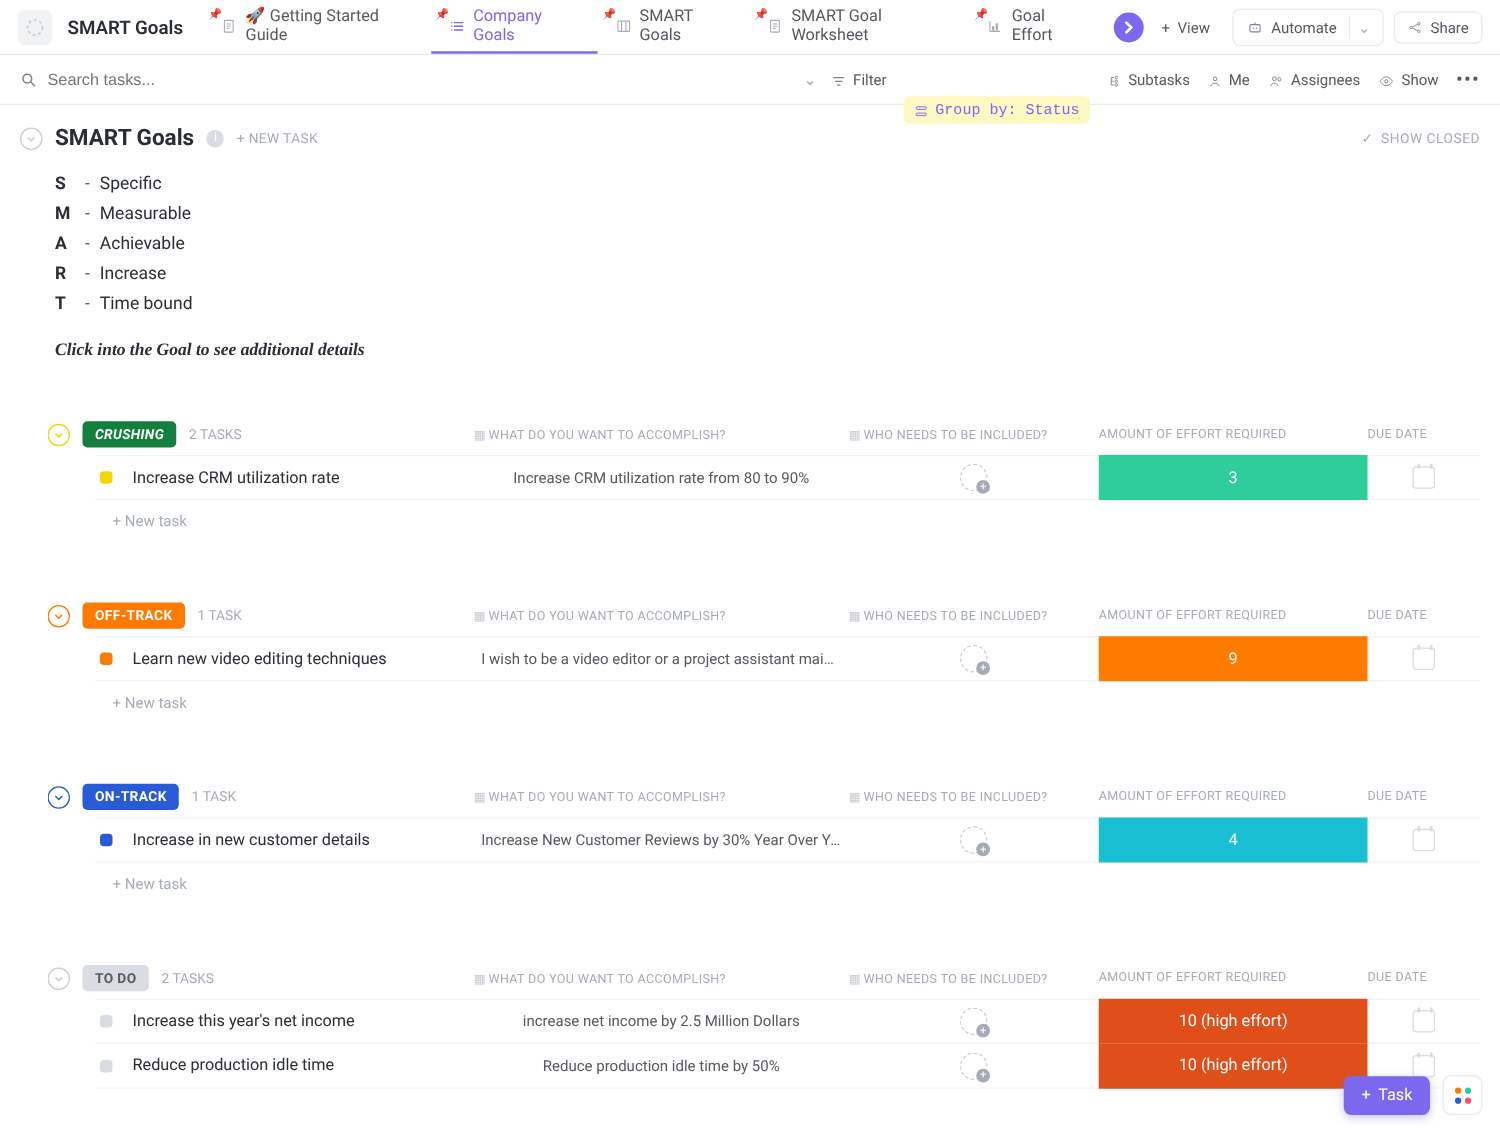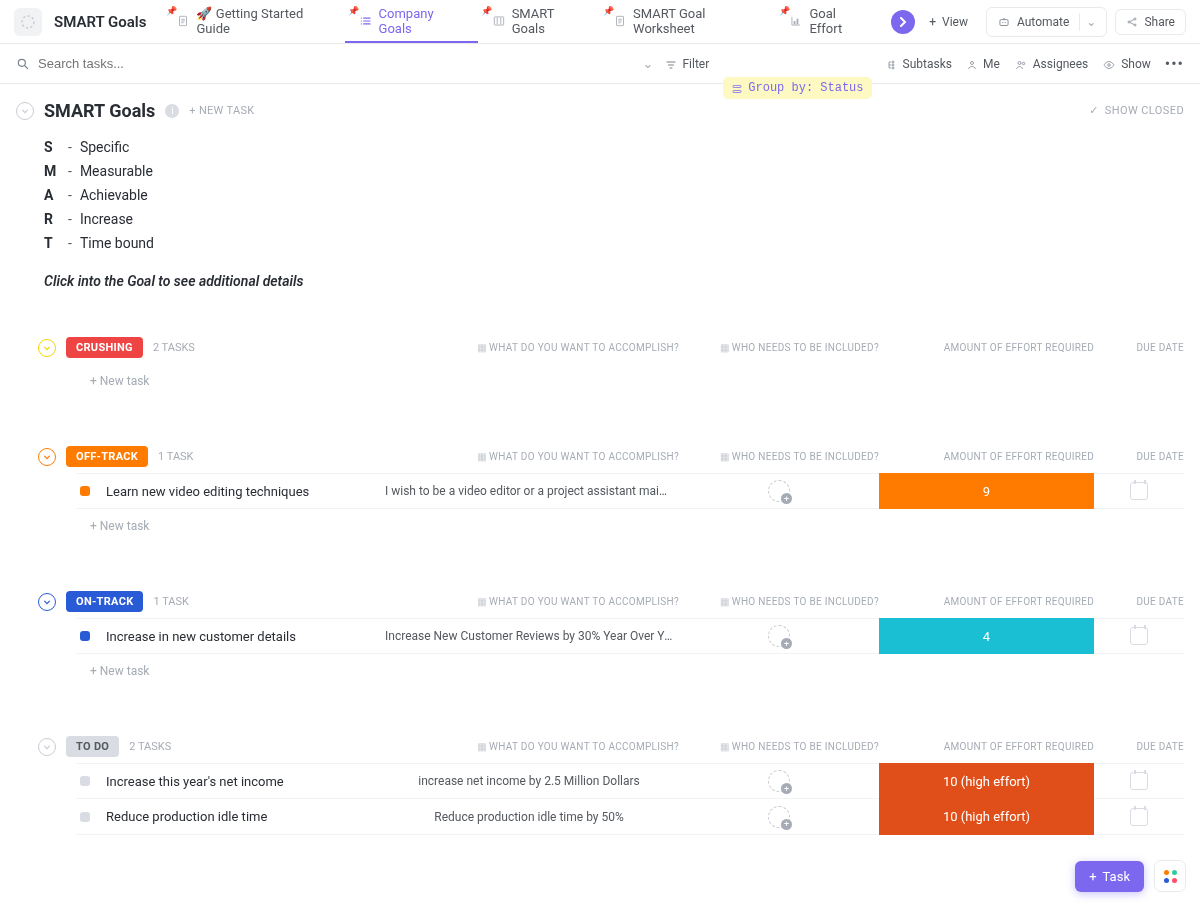--- a/index.html
+++ b/index.html
@@ -36,30 +36,30 @@
 .list-header .collapse-circle { width: 18px; height: 18px; border: 1.5px solid #c9ccd3; border-radius: 50%; display:flex; align-items:center; justify-content:center; color:#c9ccd3; }
 .list-title { font-size: 18px; font-weight: 700; }
 .info-i { width: 14px; height: 14px; border-radius: 50%; background: #d9dce3; color: #fff; font-size: 10px; display: inline-flex; align-items: center; justify-content: center; }
 .new-task-link { font-size: 11px; color: #a6acb5; letter-spacing: .3px; }
 .show-closed { margin-left: auto; font-size: 11px; color: #a6acb5; display: flex; align-items: center; gap: 6px; letter-spacing: .4px; }
 
 .desc { padding: 14px 0 0 28px; }
 .desc-row { display: flex; gap: 8px; font-size: 14px; line-height: 24px; }
 .desc-row .k { font-weight: 700; width: 16px; }
 .desc-row .dash { color: #54595f; }
-.hint { font-style: italic; font-weight: 600; font-size: 14px; margin-top: 18px; }
+.hint { font-style: italic; font-weight: 600; font-size: 14px; margin-top: 18px; font-family: Liberation Serif, serif; }
 
 
 .group { margin-top: 48px; }
 .group-header { display: flex; align-items: center; gap: 10px; padding-left: 22px; }
 .group-toggle { width: 18px; height: 18px; border: 1.5px solid; border-radius: 50%; display:flex; align-items:center; justify-content:center; }
 .status-badge { font-size: 11px; font-weight: 700; letter-spacing: .3px; padding: 4px 10px; border-radius: 4px; color: #fff; }
 .task-count { font-size: 11px; color: #a6acb5; }
 .col-headers { display: flex; align-items: center; font-size: 10px; color: #a6acb5; letter-spacing: .3px; margin-left: auto; }
-.col { text-align: right; }
+.col { text-align: left; }
 .col.accomplish { width: 300px; }
 .col.who { width: 200px; }
 .col.effort { width: 215px; }
 .col.due { width: 90px; }
 .col .colicon { font-size: 10px; color: #c9ccd3; margin-right: 2px; }
 
 .rows { margin-left: 60px; margin-top: 6px; }
 .row { display: flex; align-items: center; height: 36px; border-bottom: 1px solid #f2f3f5; }
 .row:first-child { border-top: 1px solid #f2f3f5; }
 .row .sq { width: 10px; height: 10px; border-radius: 3px; margin: 0 16px 0 4px; }
@@ -309,30 +309,45 @@
     </div>
 
   <div id="groups">
       <div class="group">
         <div class="group-header">
           <span class="group-toggle" style="border-color:#f2d600;color:#f2d600">
             <svg width="8" height="8" viewBox="0 0 10 10">
               <path d="M2 4l3 3 3-3" stroke="#f2d600" stroke-width="1.5" fill="none" stroke-linecap="round"></path>
             </svg>
           </span>
-          <span class="status-badge" style="background:#ef4444;">CRUSHING</span>
+          <span class="status-badge" style="background:#15803d;font-style:italic;">CRUSHING</span>
           <span class="task-count">2 TASKS</span>
           <div class="col-headers">
             <span class="col accomplish"><span class="colicon">▦</span>WHAT DO YOU WANT TO ACCOMPLISH?</span>
             <span class="col who"><span class="colicon">▦</span>WHO NEEDS TO BE INCLUDED?</span>
             <span class="col effort">AMOUNT OF EFFORT REQUIRED</span>
             <span class="col due">DUE DATE</span>
           </div>
         </div>
         <div class="rows">
+          <div class="row">
+            <span class="sq" style="background:#f2d600"></span>
+            <span class="taskname">Increase CRM utilization rate</span>
+            <span class="spacer"></span>
+            <span class="cell accomplish">Increase CRM utilization rate from 80 to 90%</span>
+            <span class="cell who">
+              <span class="assignee-empty"></span>
+            </span>
+            <span class="cell effort">
+              <div class="effort-fill" style="background:#2ecd99">3</div>
+            </span>
+            <span class="cell due">
+              <span class="cal-empty"></span>
+            </span>
+          </div>
         </div>
         <div class="add-task">+ New task</div>
       </div>
       <div class="group">
         <div class="group-header">
           <span class="group-toggle" style="border-color:#ff7b00;color:#ff7b00">
             <svg width="8" height="8" viewBox="0 0 10 10">
               <path d="M2 4l3 3 3-3" stroke="#ff7b00" stroke-width="1.5" fill="none" stroke-linecap="round"></path>
             </svg>
           </span>

